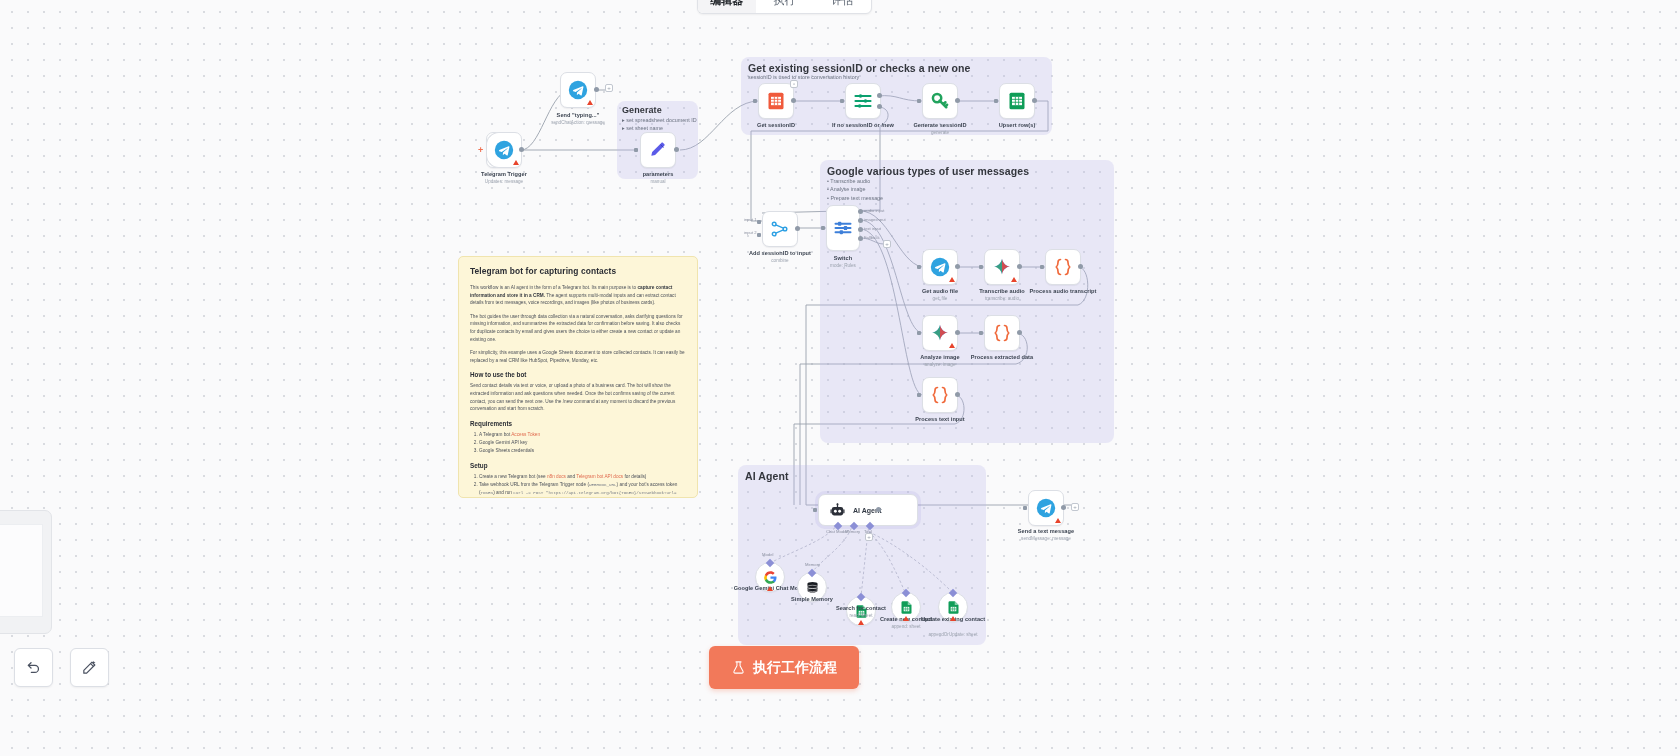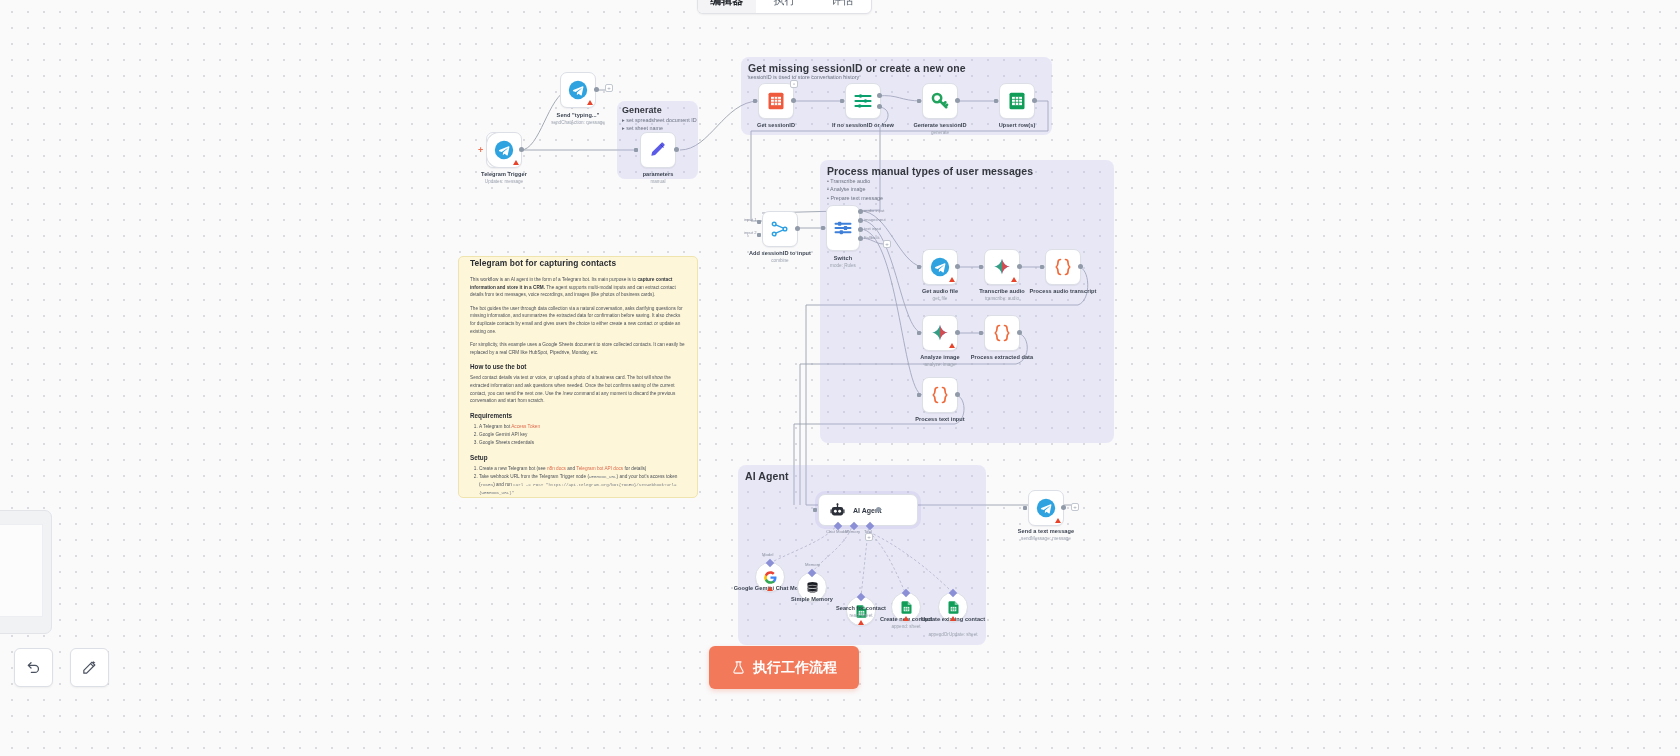--- a/index.html
+++ b/index.html
@@ -90,21 +90,21 @@
   }
   .wnode .glyph{width:17px;height:17px;display:block;}
   .wnode .wlabel{font-size:7px;font-weight:600;color:#333a45;}
   .agent-conn{position:absolute;width:6px;height:6px;transform:rotate(45deg);background:#8b8fd6;z-index:5;}
   .agent-conn-lbl{position:absolute;font-size:4.2px;color:#8b90a0;white-space:nowrap;}
 
   
   #sticky{
     position:absolute; left:458px; top:256px; width:240px; height:242px;
     background:#fdf6d8; border:1px solid #f0e4ae; border-radius:5px;
-    padding:1px 11px; overflow:hidden;
+    padding:9px 11px; overflow:hidden;
   }
   #sticky h1{font-size:8.4px;font-weight:700;color:#2a2d34;margin-bottom:8px;letter-spacing:.1px;}
   #sticky h2{font-size:6.3px;font-weight:700;color:#2a2d34;margin:7px 0 4px;}
   #sticky p{font-size:4.7px;line-height:1.62;color:#4a4f58;margin-bottom:6px;}
   #sticky ol{font-size:4.7px;line-height:1.65;color:#4a4f58;margin:0 0 5px 9px;}
   #sticky ol li{margin-bottom:.5px;}
   #sticky b{font-weight:700;color:#33373f;}
   #sticky .lnk{color:#e06a4e;}
   #sticky code{font-family:"Liberation Mono",monospace;font-size:4.2px;color:#777d87;}
 
@@ -183,25 +183,25 @@
   <path class="wire" d="M1061,505 L1071,505"></path>
 
   <path class="dwire" d="M838,524 C826,540 800,548 772,562"></path>
   <path class="dwire" d="M853,524 C846,545 826,556 812,572"></path>
   <path class="dwire" d="M869,524 C866,548 864,570 861,596"></path>
   <path class="dwire" d="M869,532 C886,548 896,572 905,592"></path>
   <path class="dwire" d="M869,532 C900,546 932,572 952,592"></path>
 </svg>
 
 <div class="group" style="left:741px;top:57px;width:311px;height:78px;"></div>
-<div class="group-title" style="left:748px;top:62px;">Get missing sessionID or create a new one</div>
+<div class="group-title" style="left:748px;top:62px;">Get existing sessionID or checks a new one</div>
 <div class="group-sub" style="left:748px;top:73px;">sessionID is used to store conversation history</div>
 
 <div class="group" style="left:820px;top:160px;width:294px;height:283px;"></div>
-<div class="group-title" style="left:827px;top:165px;">Process manual types of user messages</div>
+<div class="group-title" style="left:827px;top:165px;">Google various types of user messages</div>
 <div class="group-sub" style="left:827px;top:177px;">• Transcribe audio
 • Analyse image
 • Prepare text message</div>
 
 <div class="group" style="left:617px;top:101px;width:81px;height:78px;"></div>
 <div class="group-title" style="left:622px;top:105px;font-size:9px;">Generate</div>
 <div class="group-sub" style="left:622px;top:116px;">▸ set spreadsheet document ID
 ▸ set sheet name</div>
 
 <div class="group" style="left:738px;top:465px;width:248px;height:180px;"></div>

